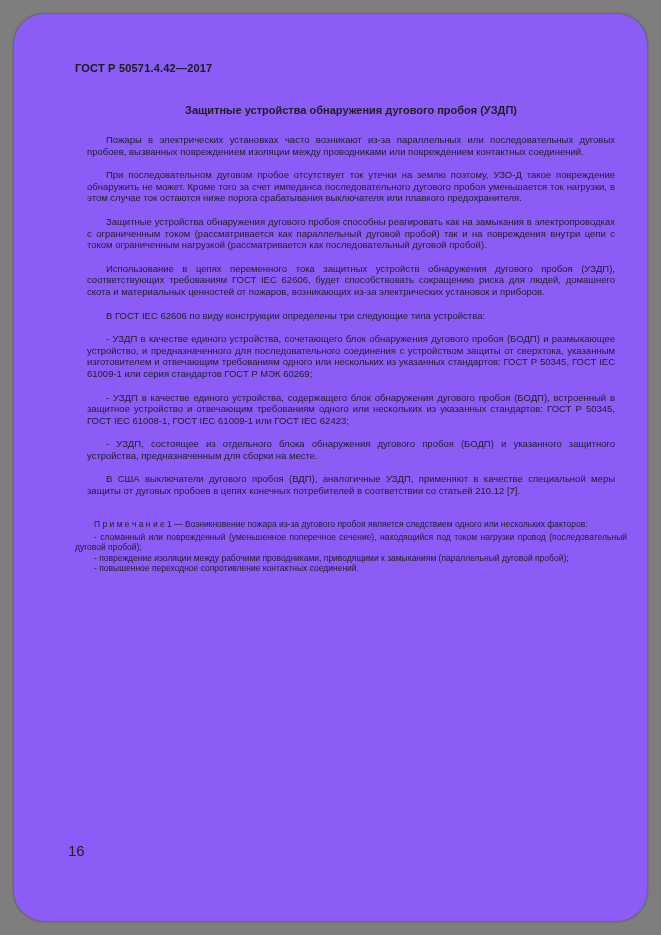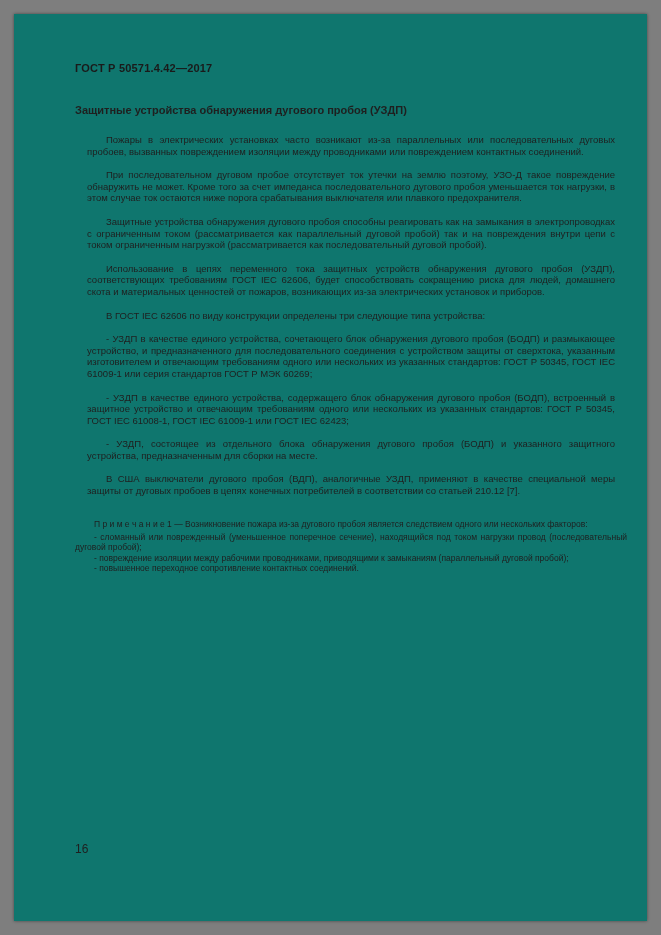--- a/index.html
+++ b/index.html
@@ -14,41 +14,42 @@
     width: 661px;
     height: 935px;
     background: #7e7e7e;
   }
   .page {
     position: absolute;
     left: 14px;
     top: 14px;
     width: 633px;
     height: 907px;
-    background: #0f766e;
+    background: #8b5cf6;
     box-shadow: 0 0 3px rgba(0,0,0,0.45);
     padding: 48px 20px 4px 61px;
     color: #1f1f1f;
+    border-radius: 30px;
   }
   .doc-number {
     font-size: 11px;
     font-weight: bold;
     letter-spacing: 0.2px;
     color: #1a1a1a;
   }
   .appendix-block {
     margin-top: 15px;
     text-align: center;
     font-weight: bold;
     font-size: 10.5px;
     line-height: 12.5px;
   }
   .section-title {
     margin-top: 30px;
-    text-align: left;
+    text-align: center;
     font-weight: bold;
     font-size: 11px;
     line-height: 13px;
   }
   .body-text {
     margin-top: 17px;
     font-size: 9.5px;
     line-height: 11.6px;
     text-align: justify;
   }
@@ -64,23 +65,23 @@
   }
   .note p {
     text-indent: 19px;
     margin: 0;
   }
   .note .note-intro {
     margin-bottom: 3px;
   }
   .page-number {
     position: absolute;
-    left: 61px;
+    left: 54px;
     top: 828px;
-    font-size: 12px;
+    font-size: 15px;
     color: #1f1f1f;
   }
 </style>
 </head>
 <body>
 
 <div class="canvas">
   <div class="page">
 
     <div class="doc-number">ГОСТ Р 50571.4.42—2017</div>

